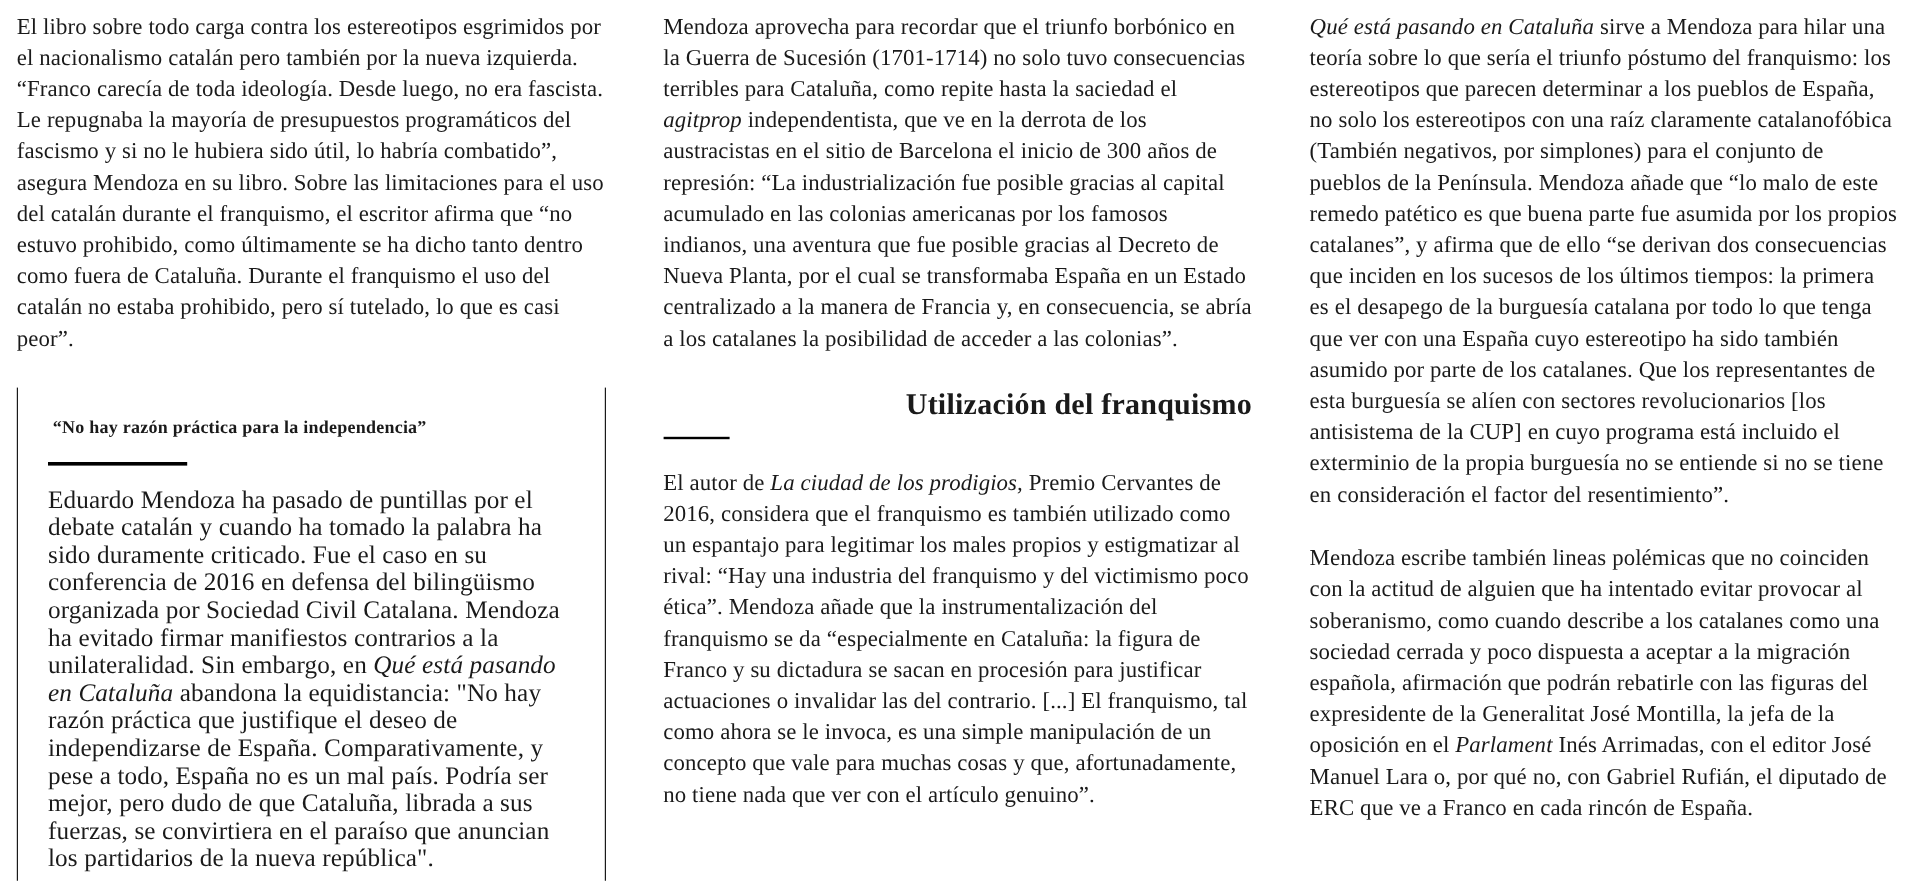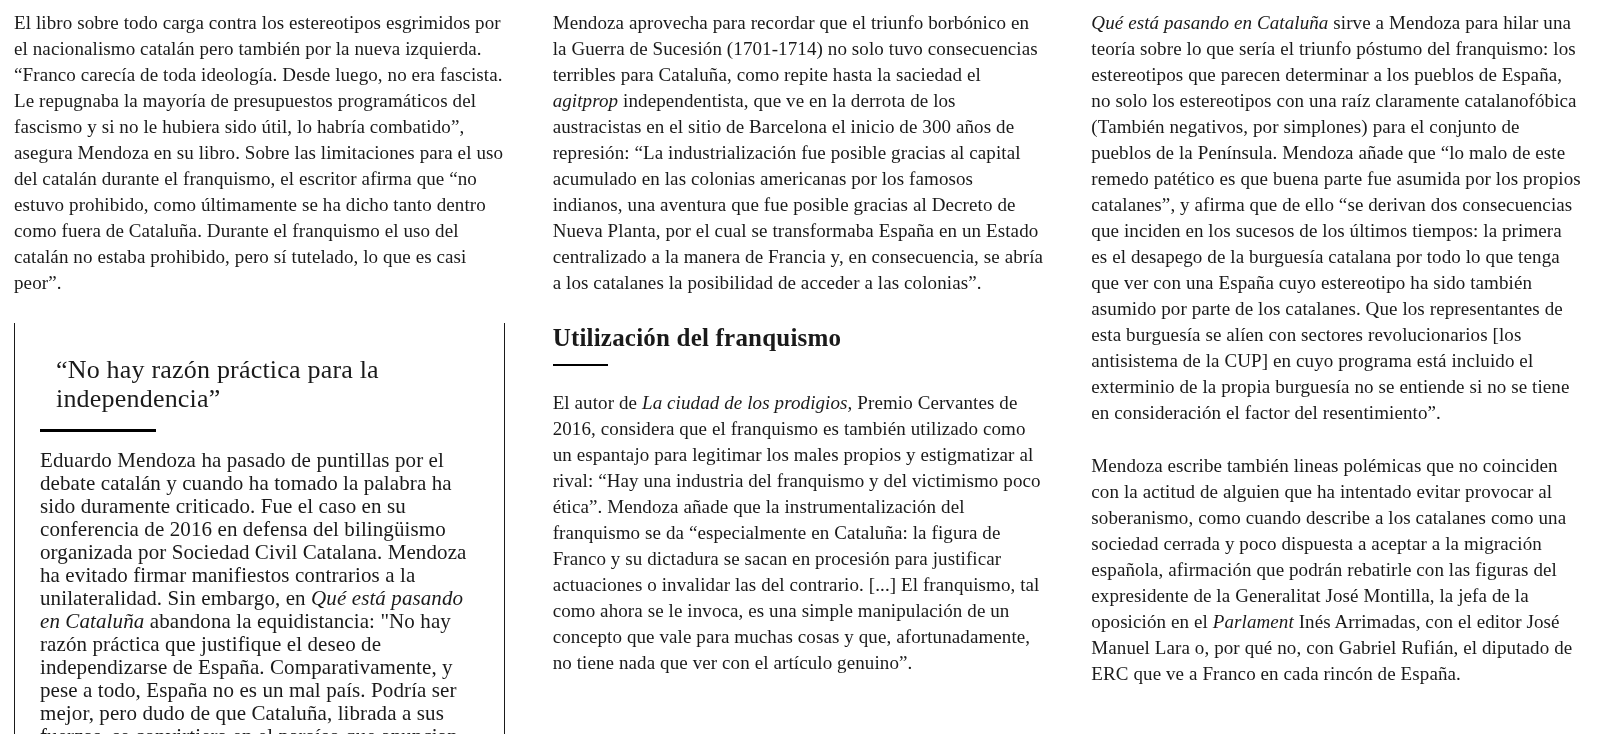--- a/index.html
+++ b/index.html
@@ -33,24 +33,24 @@
   p.body-text em { font-style: italic; }
 
   
   .pullquote {
     border-left: 1px solid #1a1a1a;
     border-right: 1px solid #1a1a1a;
     margin: 24px 0 0 0;
     padding: 16px 22px 22px 25px;
   }
   .pullquote-title {
-    font-size: 26px;
+    font-size: 15px;
     line-height: 29px;
-    font-weight: 400;
-    margin: 16px;
+    font-weight: 700;
+    margin: 4px;
     letter-spacing: 0.2px;
   }
   .rule {
     background: #000000;
     border: none;
   }
   .rule-pullquote {
     width: 116px;
     height: 3px;
     margin: 13px 0 17px 0;
@@ -63,20 +63,21 @@
   }
   .pullquote-body em { font-style: italic; }
 
   
   .section-heading {
     font-size: 25px;
     line-height: 30px;
     font-weight: 700;
     margin: 8px 0 0 0;
     letter-spacing: 0.2px;
+    text-align: right;
   }
   .rule-heading {
     width: 55px;
     height: 2px;
     margin: 11px 0 24px 0;
   }
 </style>
 </head>
 <body>
 

